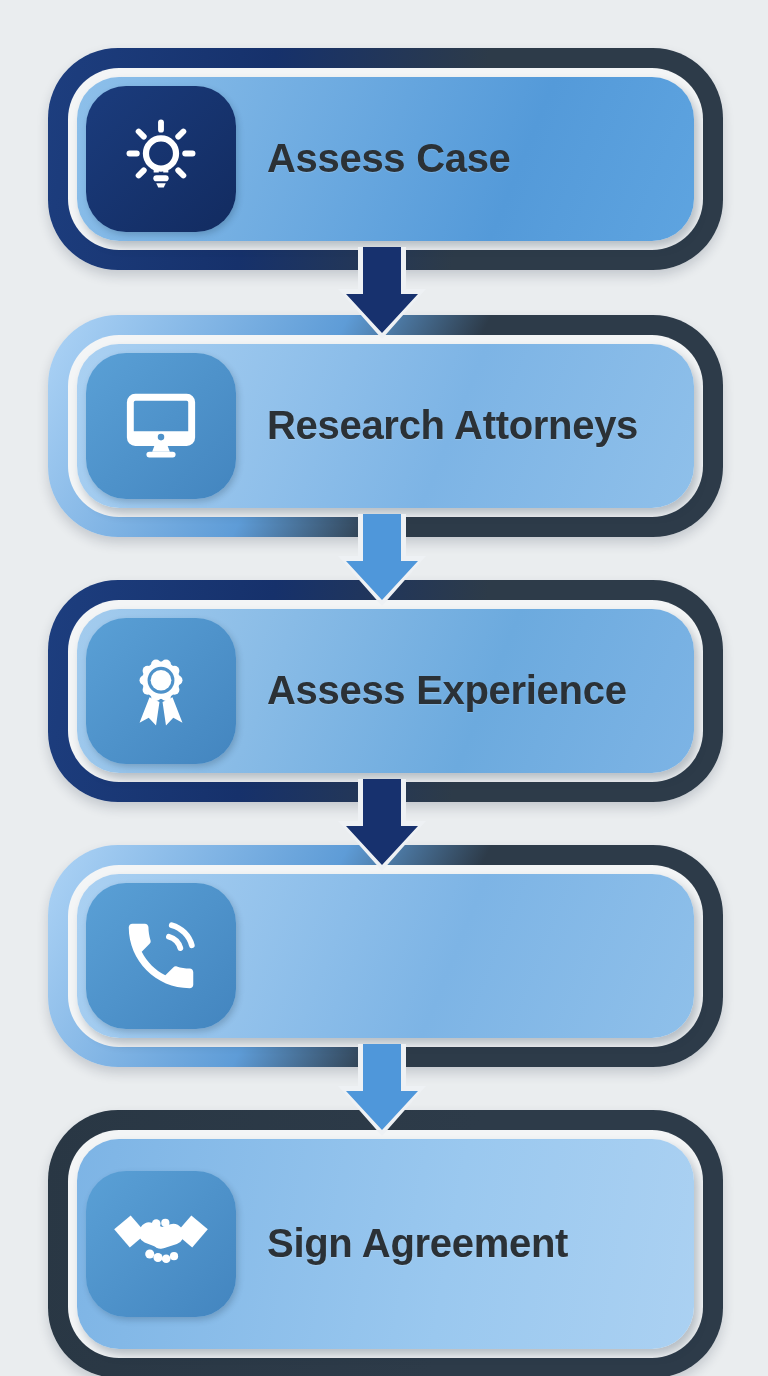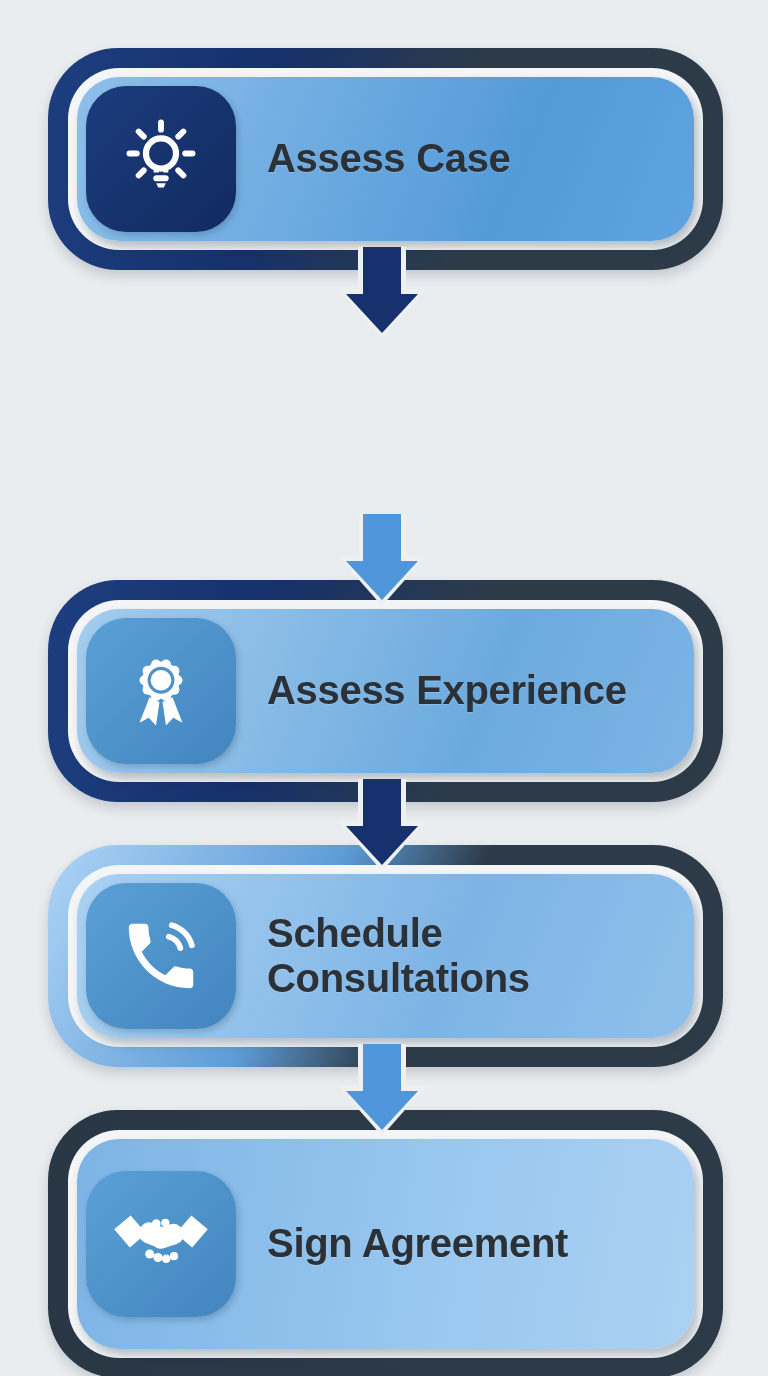--- a/index.html
+++ b/index.html
@@ -75,20 +75,38 @@
     </div>
   </div>
 
   <div class="arrow" id="arrow1">
     <svg width="88" height="92" viewBox="0 0 88 92">
       <polygon points="20,0 68,0 68,42 88,42 44,92 0,42 20,42" fill="#eef1f4"></polygon>
       <polygon points="25,0 63,0 63,47 80,47 44,86 8,47 25,47" fill="#17316e"></polygon>
     </svg>
   </div>
 
+  <div class="card" id="card2">
+    <div class="ring r2">
+      <div class="gap">
+        <div class="inner c2">
+          <div class="iconbox bn">
+            <svg width="92" height="92" viewBox="0 0 24 24">
+              <rect x="4" y="4.5" width="16" height="11.8" rx="1.3" fill="none" stroke="#fff" stroke-width="1.8"></rect>
+              <path d="M4,13.4 h16 v1.6 a1.3,1.3 0 0 1 -1.3,1.3 h-13.4 a1.3,1.3 0 0 1 -1.3,-1.3 z" fill="#fff"></path>
+              <circle cx="12" cy="14.9" r="0.85" fill="#4e92ca"></circle>
+              <path d="M10.6,16.3 h2.8 l0.9,2.4 h-4.6 z" fill="#fff"></path>
+              <rect x="8.2" y="18.7" width="7.6" height="1.5" rx="0.75" fill="#fff"></rect>
+            </svg>
+          </div>
+          <div class="label">Research Attorneys</div>
+        </div>
+      </div>
+    </div>
+  </div>
 
   <div class="arrow" id="arrow2">
     <svg width="88" height="92" viewBox="0 0 88 92">
       <polygon points="20,0 68,0 68,42 88,42 44,92 0,42 20,42" fill="#eef1f4"></polygon>
       <polygon points="25,0 63,0 63,47 80,47 44,86 8,47 25,47" fill="#4f97da"></polygon>
     </svg>
   </div>
 
   <div class="card" id="card3">
     <div class="ring r3">
@@ -134,21 +152,20 @@
         <div class="inner c4">
           <div class="iconbox bn">
             <svg width="86" height="86" viewBox="0 0 24 24">
               <path d="M6.62,10.79c1.44,2.83 3.76,5.14 6.59,6.59l2.2-2.2c0.27-0.27 0.67-0.36 1.02-0.24c1.12,0.37 2.33,0.57 3.57,0.57c0.55,0 1,0.45 1,1V20c0,0.55-0.45,1-1,1c-9.39,0-17-7.61-17-17c0-0.55 0.45-1 1-1h3.5c0.55,0 1,0.45 1,1c0,1.25 0.2,2.45 0.57,3.57c0.11,0.35 0.03,0.74-0.25,1.02L6.62,10.79z" fill="#fff"></path>
               <g fill="none" stroke="#fff" stroke-width="1.6" stroke-linecap="round">
                 <path d="M14.2,6.6 a4.6,4.6 0 0 1 3.2,3.2"></path>
                 <path d="M15,3.4 a8,8 0 0 1 5.6,5.6"></path>
               </g>
             </svg>
           </div>
-          <div class="label">Schedule Consultations</div>
         </div>
       </div>
     </div>
   </div>
 
   <div class="arrow" id="arrow4">
     <svg width="88" height="92" viewBox="0 0 88 92">
       <polygon points="20,0 68,0 68,42 88,42 44,92 0,42 20,42" fill="#eef1f4"></polygon>
       <polygon points="25,0 63,0 63,47 80,47 44,86 8,47 25,47" fill="#4f97da"></polygon>
     </svg>

